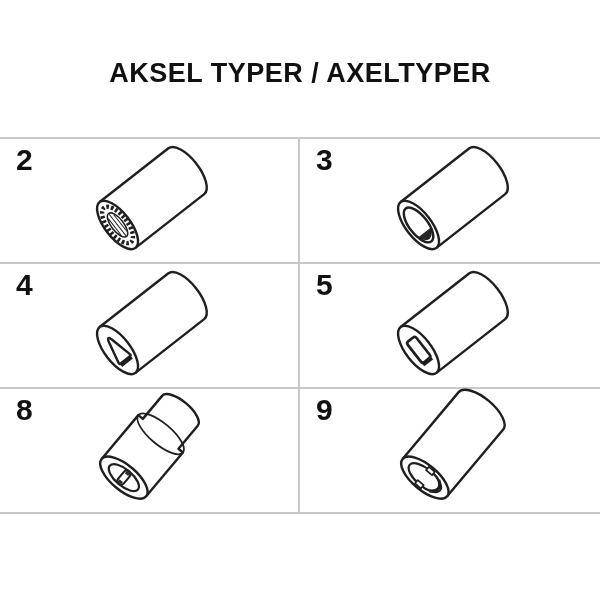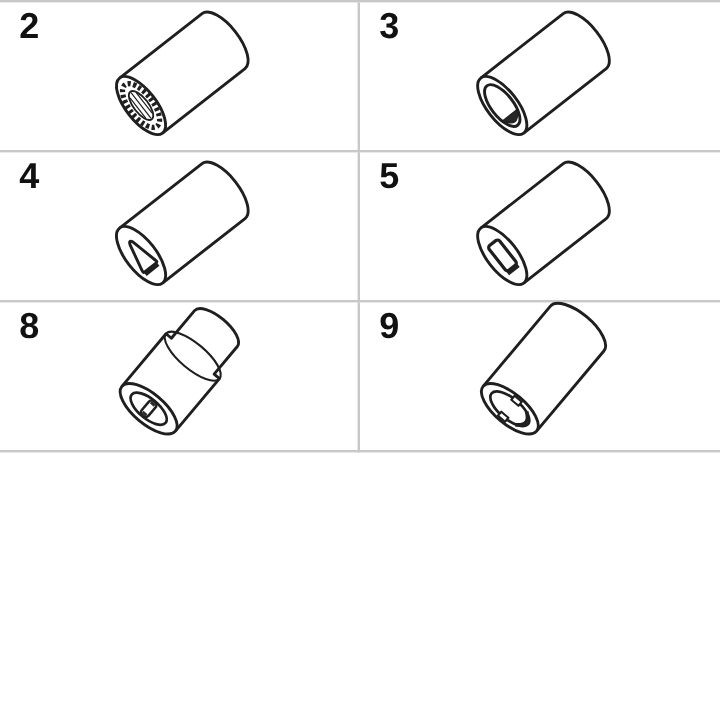--- a/index.html
+++ b/index.html
@@ -12,20 +12,23 @@
         display:flex;align-items:center;justify-content:center;}
   .cell.left{border-right:2px solid #c8c8c8;}
   .num{position:absolute;top:6px;left:16px;font-size:30px;font-weight:600;line-height:1;}
   .axle{display:block;}
 </style>
 </head>
 <body>
 
 <div class="page">
 
+  <div class="header">
+    <h1 class="title">AKSEL TYPER / AXELTYPER</h1>
+  </div>
 
   <div class="grid">
 
     <div class="cell left">
       <span class="num">2</span>
       <svg class="axle" viewBox="0 0 170 130" width="176" height="126">
         <g transform="translate(88 62) rotate(-38)" fill="#fff" stroke="#1f1f1f" stroke-width="2.5" stroke-linejoin="round">
           <path d="M -45 -30 L 45 -30 A 13 30 0 0 1 45 30 L -45 30"></path>
           <ellipse cx="-45" cy="0" rx="13" ry="30"></ellipse>
           <ellipse cx="-45" cy="0" rx="10" ry="22.5" stroke-width="4.5" stroke-dasharray="2.6 2.2"></ellipse>

